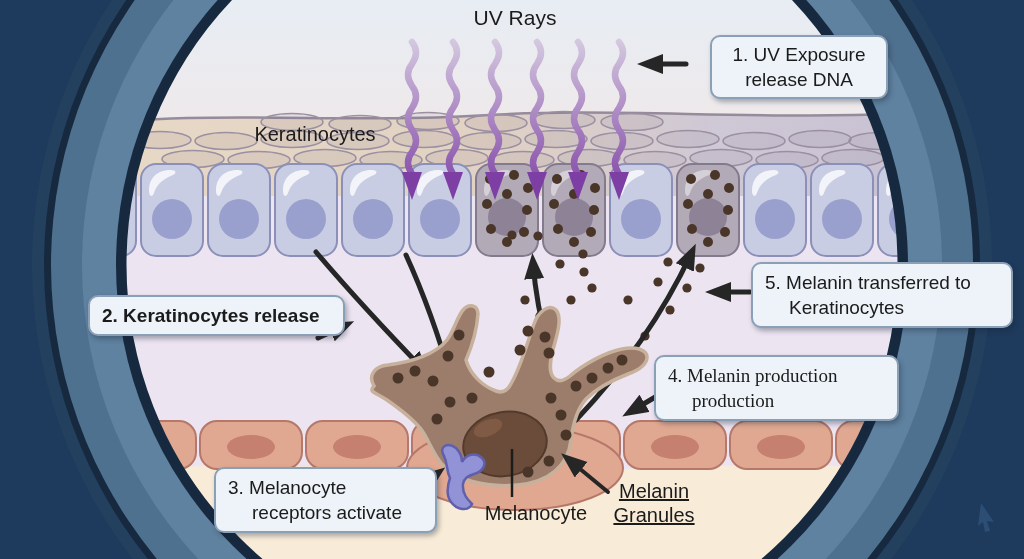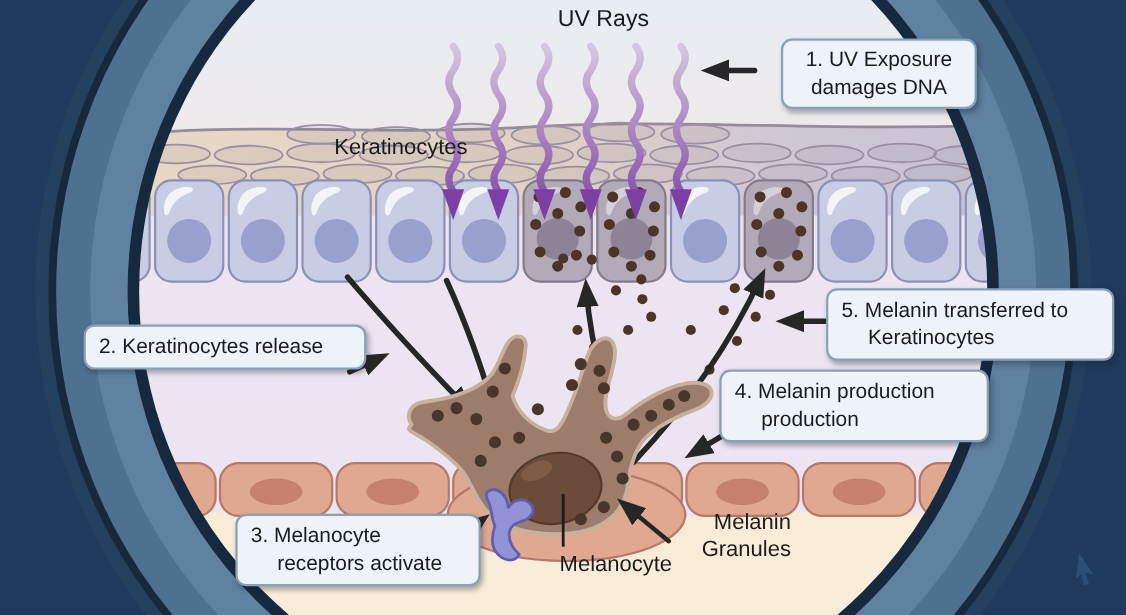--- a/index.html
+++ b/index.html
@@ -22,21 +22,21 @@
   .bcell{fill:var(--basal-cell-pink,#e0a890);stroke:#b5786a;stroke-width:2;}
   .bnuc{fill:#c5806f;}
   .mel{fill:var(--melanocyte-brown,#9c7d6b);stroke:#c8b19c;stroke-width:3.5;}
   .melnuc{fill:#6b4c3a;stroke:#543a2b;stroke-width:2;}
   .arrow{stroke:var(--arrow-black,#262626);stroke-width:5;fill:none;stroke-linecap:round;}
   .leader{stroke:#1c1c1c;stroke-width:2.5;}
   .recept{fill:var(--receptor-purple,#9193d6);stroke:#5f5fae;stroke-width:2.5;}
   .gloss{fill:#ffffff;opacity:.78;}
   .sc-cell{fill:rgba(120,105,125,0.10);stroke:#9b90a2;stroke-width:1.6;}
   
-  .lbl{position:absolute;text-align:right;font-size:20px;line-height:1.2;}
+  .lbl{position:absolute;text-align:center;font-size:20px;line-height:1.2;}
   .callout{position:absolute;background:var(--callout-bg,#edf3f8);
            border:2px solid var(--callout-border,#8aa0b6);border-radius:10px;
            box-shadow:2px 3px 5px rgba(25,35,55,.35);
            font-size:19px;line-height:1.32;padding:6px 10px 6px 12px;}
   .callout .cont{padding-left:24px;}
   .callout.center{text-align:center;padding:5px 8px;margin-left:23px;}
   .callout.center .cont{padding-left:0;}
 </style>
 </head>
 <body>
@@ -279,42 +279,42 @@
 
     <path d="M 981,503 L 994,522 L 987,521 L 990,531 L 985,532 L 983,522 L 978,526 Z" fill="#2c4d74"></path>
   </svg>
 
   <div class="lbl" style="left:440px;top:5px;width:150px;font-size:21px;">UV Rays</div>
 
   <div class="lbl" style="left:205px;top:122px;width:220px;">Keratinocytes</div>
 
   <div class="callout center" style="left:687px;top:35px;width:158px;">
     <div>1. UV Exposure</div>
-    <div class="cont">damages DNA</div>
-  </div>
-
-  <div class="callout" style="left:76px;top:295px;width:231px;">
+    <div class="cont">release DNA</div>
+  </div>
+
+  <div class="callout" style="left:88px;top:295px;width:231px;font-weight:bold;">
     <div>2. Keratinocytes release</div>
   </div>
 
   <div class="callout" style="left:214px;top:467px;width:197px;">
     <div>3. Melanocyte</div>
     <div class="cont">receptors activate</div>
   </div>
 
-  <div class="callout" style="left:654px;top:336px;width:219px;">
+  <div class="callout" style="left:654px;top:355px;width:219px;font-family:Liberation Serif, serif;">
     <div>4. Melanin production</div>
     <div class="cont">production</div>
   </div>
 
   <div class="callout" style="left:751px;top:262px;width:236px;">
     <div>5. Melanin transferred to</div>
     <div class="cont">Keratinocytes</div>
   </div>
 
   <div class="lbl" style="left:437px;top:501px;width:150px;margin-left:24px;">Melanocyte</div>
 
-  <div class="lbl" style="left:589px;top:463px;width:130px;">
+  <div class="lbl" style="left:589px;top:479px;width:130px;text-decoration:underline;">
     <div>Melanin</div>
     <div>Granules</div>
   </div>
 
 </div>
 
 </body></html>

